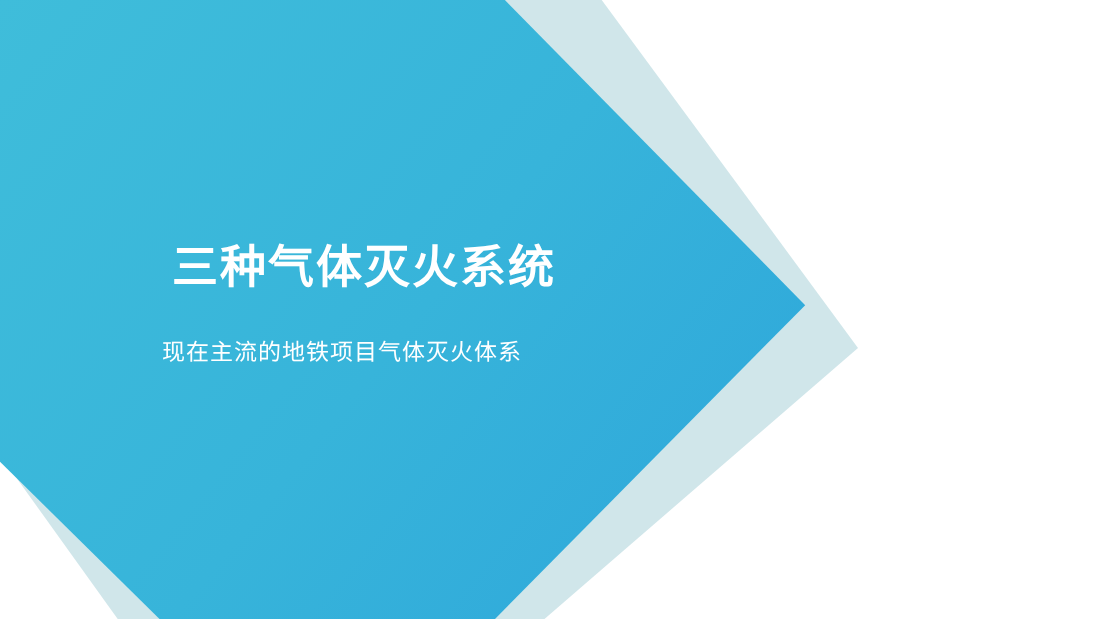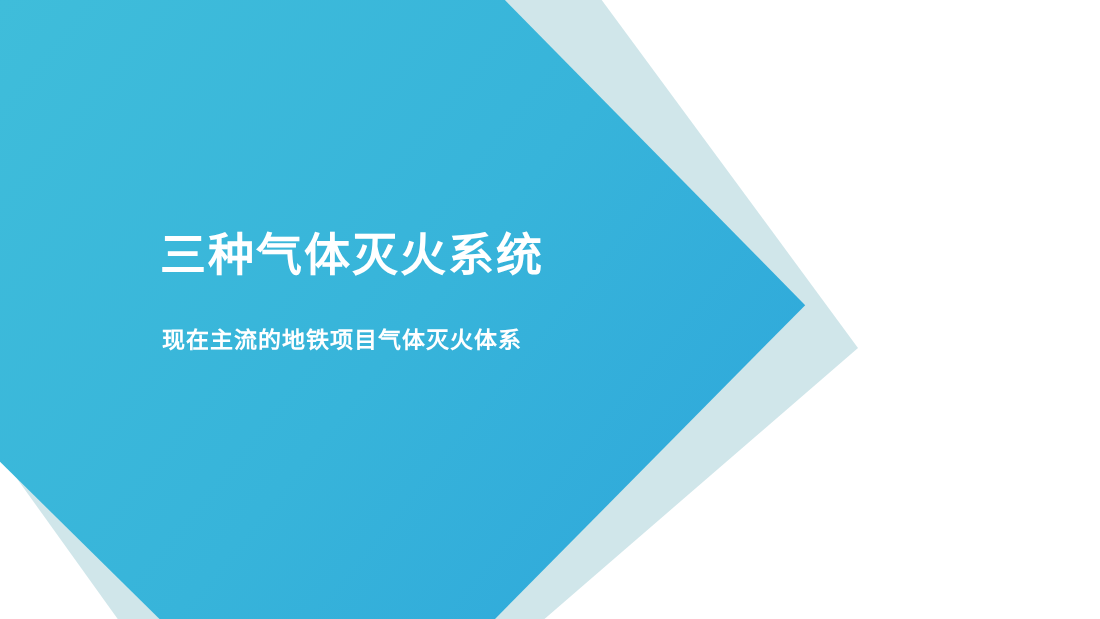--- a/index.html
+++ b/index.html
@@ -68,34 +68,34 @@
   
 
   .title-block {
     position: absolute;
     left: 160px;
     top: 228px;
     width: 640px;
   }
 
   .slide-title {
-    margin: 0;
+    margin: 12px;
     font-size: 46px;
     line-height: 1.18;
     font-weight: bold;
     color: #ffffff;
     letter-spacing: 2px;
     white-space: nowrap;
   }
 
   .slide-subtitle {
     margin: 44px 0 0 2px;
     font-size: 23px;
     line-height: 1.3;
-    font-weight: bold;
+    font-weight: normal;
     color: #ffffff;
     letter-spacing: 1px;
     white-space: nowrap;
   }
 </style>
 </head>
 <body>
 
 <div class="slide">
 

